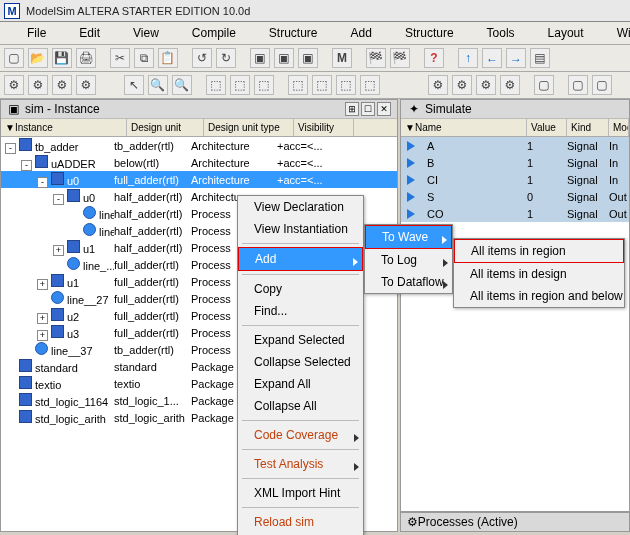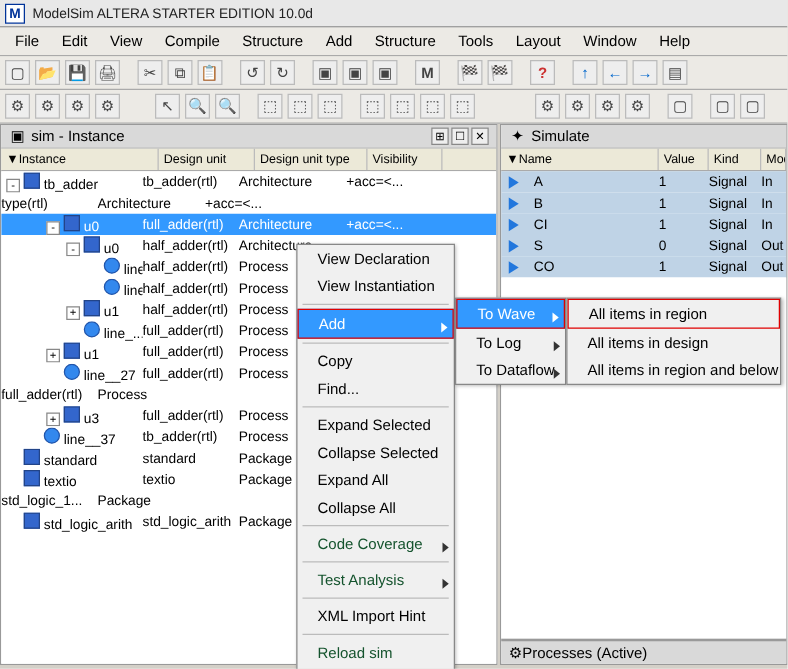--- a/index.html
+++ b/index.html
@@ -30,21 +30,21 @@
   }
   .titlebar .title { color:#222; }
   .menubar {
     background:#eceae5;
     display:flex;
     gap:2px;
     padding:2px 4px;
     border-bottom:1px solid #aaa;
     font-size:12px;
   }
-  .menubar span { padding:2px 8px; cursor:default; }
+  .menubar span { padding:2px 8px; cursor:default;margin-left:15px; }
   .toolbarrow {
     background:#eceae5;
     display:flex;
     gap:4px;
     padding:3px 4px;
     border-bottom:1px solid #aaa;
     align-items:center;
     overflow:hidden;
   }
   .tbtn {
@@ -159,21 +159,21 @@
   .ctxmenu .mitem {
     padding:4px 18px 4px 16px;
     display:flex;
     align-items:flex-end;
     position:relative;
     white-space:nowrap;
   }
   .ctxmenu .mitem.highlight {
     background:#3399ff;color:#fff;
   }
-  .ctxmenu .mitem.disabled { color:#14532d; }
+  .ctxmenu .mitem.disabled { color:#c2410c; }
   .ctxmenu .msep {
     height:1px;background:#bbb;margin:3px 4px;
   }
   .ctxmenu .arrow {
     position:absolute;right:4px;
     width:0;height:0;border-top:4px solid transparent;border-bottom:4px solid transparent;border-left:5px solid #333;
   }
   .ctxmenu .mitem.highlight .arrow{border-left-color:#fff;}
   .redbox{border:1px solid #e00000;}
   
@@ -285,21 +285,22 @@
       <div style="width:60px">Visibility</div>
     </div>
     <div class="tree" id="simtree">
         <div class="row">
           <div class="c-inst"><span class="indent" style="width: 4px;"></span><span class="expander">-</span><span class="nodeicon bluebox"></span><span>tb_adder</span></div>
           <div class="c-du">tb_adder(rtl)</div>
           <div class="c-dut">Architecture</div>
           <div class="c-vis">+acc=&lt;...</div>
         </div>
         <div class="row">
-          <div class="c-du">type(rtl)</div>
+          <div class="c-inst"><span class="indent" style="width: 20px;"></span><span class="expander">-</span><span class="nodeicon bluebox"></span><span>uADDER</span></div>
+          <div class="c-du">below(rtl)</div>
           <div class="c-dut">Architecture</div>
           <div class="c-vis">+acc=&lt;...</div>
         </div>
         <div class="row sel">
           <div class="c-inst"><span class="indent" style="width: 36px;"></span><span class="expander">-</span><span class="nodeicon bluebox"></span><span>u0</span></div>
           <div class="c-du">full_adder(rtl)</div>
           <div class="c-dut">Architecture</div>
           <div class="c-vis">+acc=&lt;...</div>
         </div>
         <div class="row">
@@ -338,20 +339,21 @@
           <div class="c-dut">Process</div>
           <div class="c-vis"></div>
         </div>
         <div class="row">
           <div class="c-inst"><span class="indent" style="width: 36px;"></span><span class="noexp"></span><span class="nodeicon bluedot"></span><span>line__27</span></div>
           <div class="c-du">full_adder(rtl)</div>
           <div class="c-dut">Process</div>
           <div class="c-vis"></div>
         </div>
         <div class="row">
+          <div class="c-inst"><span class="indent" style="width: 36px;"></span><span class="expander">+</span><span class="nodeicon bluebox"></span><span>u2</span></div>
           <div class="c-du">full_adder(rtl)</div>
           <div class="c-dut">Process</div>
           <div class="c-vis"></div>
         </div>
         <div class="row">
           <div class="c-inst"><span class="indent" style="width: 36px;"></span><span class="expander">+</span><span class="nodeicon bluebox"></span><span>u3</span></div>
           <div class="c-du">full_adder(rtl)</div>
           <div class="c-dut">Process</div>
           <div class="c-vis"></div>
         </div>
@@ -367,20 +369,21 @@
           <div class="c-dut">Package</div>
           <div class="c-vis"></div>
         </div>
         <div class="row">
           <div class="c-inst"><span class="indent" style="width: 4px;"></span><span class="noexp"></span><span class="nodeicon bluebox"></span><span>textio</span></div>
           <div class="c-du">textio</div>
           <div class="c-dut">Package</div>
           <div class="c-vis"></div>
         </div>
         <div class="row">
+          <div class="c-inst"><span class="indent" style="width: 4px;"></span><span class="noexp"></span><span class="nodeicon bluebox"></span><span>std_logic_1164</span></div>
           <div class="c-du">std_logic_1...</div>
           <div class="c-dut">Package</div>
           <div class="c-vis"></div>
         </div>
         <div class="row">
           <div class="c-inst"><span class="indent" style="width: 4px;"></span><span class="noexp"></span><span class="nodeicon bluebox"></span><span>std_logic_arith</span></div>
           <div class="c-du">std_logic_arith</div>
           <div class="c-dut">Package</div>
           <div class="c-vis"></div>
         </div>
@@ -509,21 +512,21 @@
     <div class="msep"></div>
     <div class="mitem">
       <span>XML Import Hint</span>
     </div>
     <div class="msep"></div>
     <div class="mitem disabled">
       <span>Reload sim</span>
     </div>
     <div class="mitem"></div>
   </div>
-<div class="ctxmenu" id="ctxadd" style="left:364px;top:238px;width:89px;">
+<div class="ctxmenu" id="ctxadd" style="left:364px;top:224px;width:89px;">
     <div class="mitem highlight redbox">
       <span>To Wave</span>
       <span class="arrow"></span>
     </div>
     <div class="mitem">
       <span>To Log</span>
       <span class="arrow"></span>
     </div>
     <div class="mitem">
       <span>To Dataflow</span>

